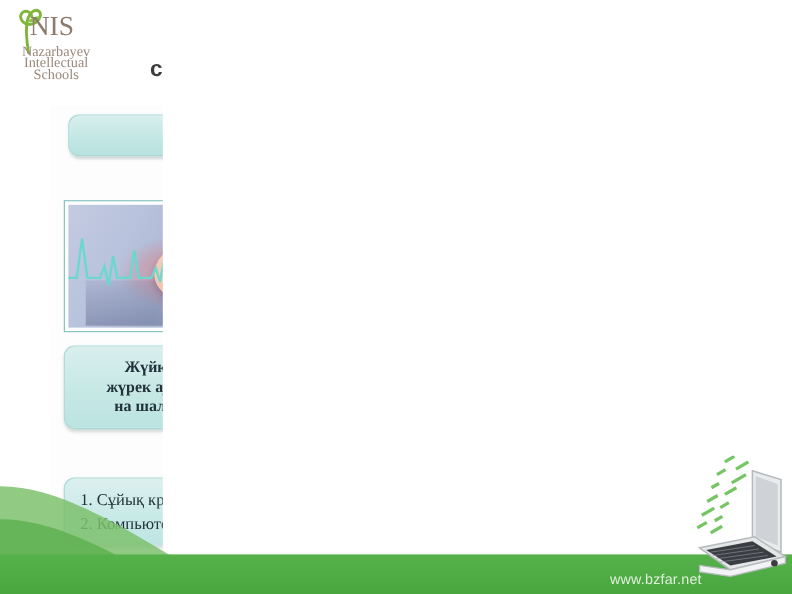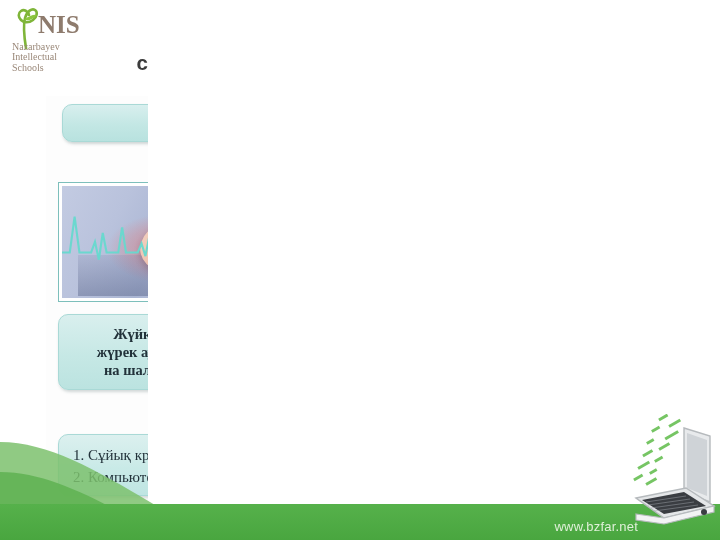--- a/index.html
+++ b/index.html
@@ -32,37 +32,37 @@
   }
   #logo .mark {
     position: absolute;
     left: 0;
     top: 0;
     width: 78px;
     height: 44px;
   }
   #logo .nis-text {
     position: absolute;
-    left: 26px;
+    left: 15px;
     top: 6px;
     font-family: "Liberation Serif", serif;
     font-size: 25px;
-    font-weight: 700;
+    font-weight: 400;
     letter-spacing: 0px;
     color: #8e7b6d;
     line-height: 1;
   }
   #logo .sub {
     position: absolute;
     left: 0;
     top: 36px;
     width: 78px;
-    text-align: left;
+    text-align: center;
     font-family: "Liberation Serif", serif;
-    font-size: 10px;
+    font-size: 13px;
     line-height: 10.4px;
     color: #9a8879;
     white-space: pre-line;
   }
 
   
   #title {
     position: absolute;
     left: 92px;
     top: 24px;

